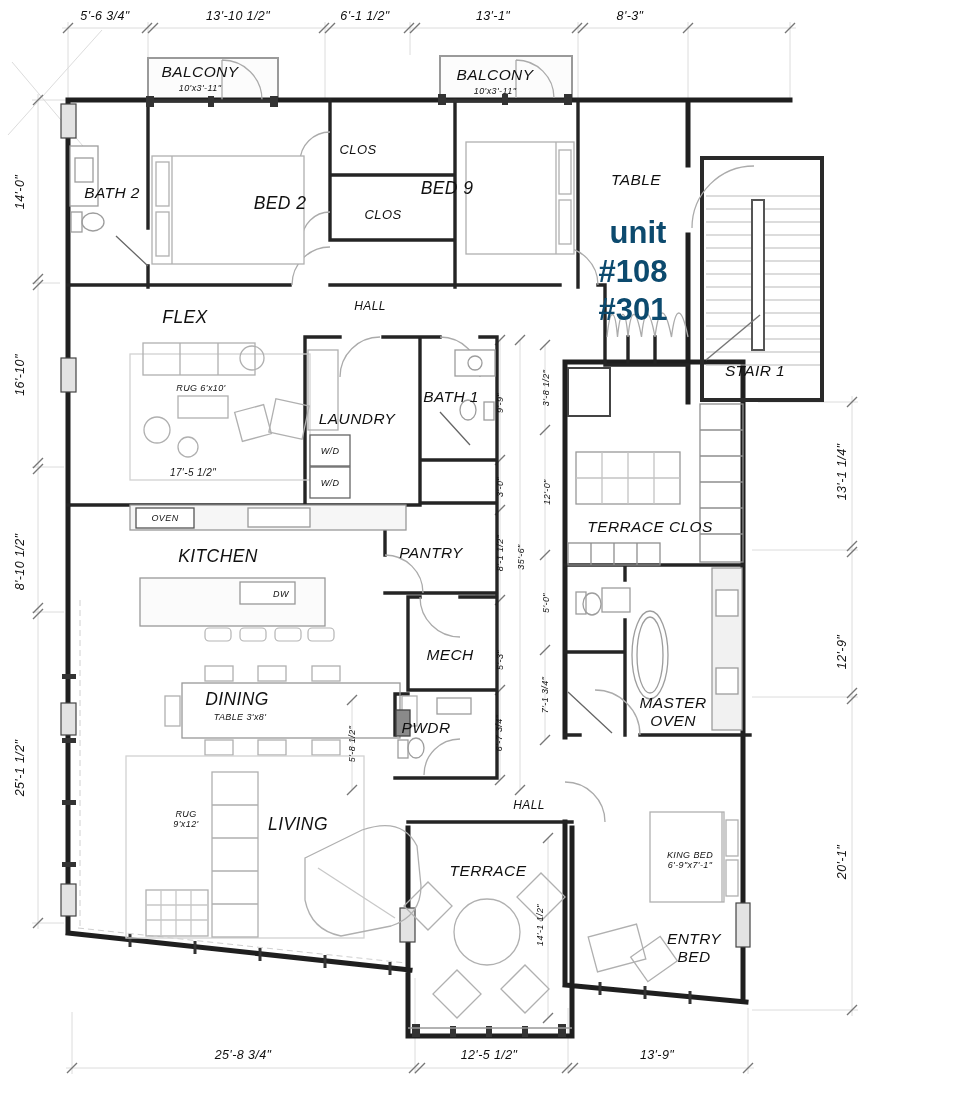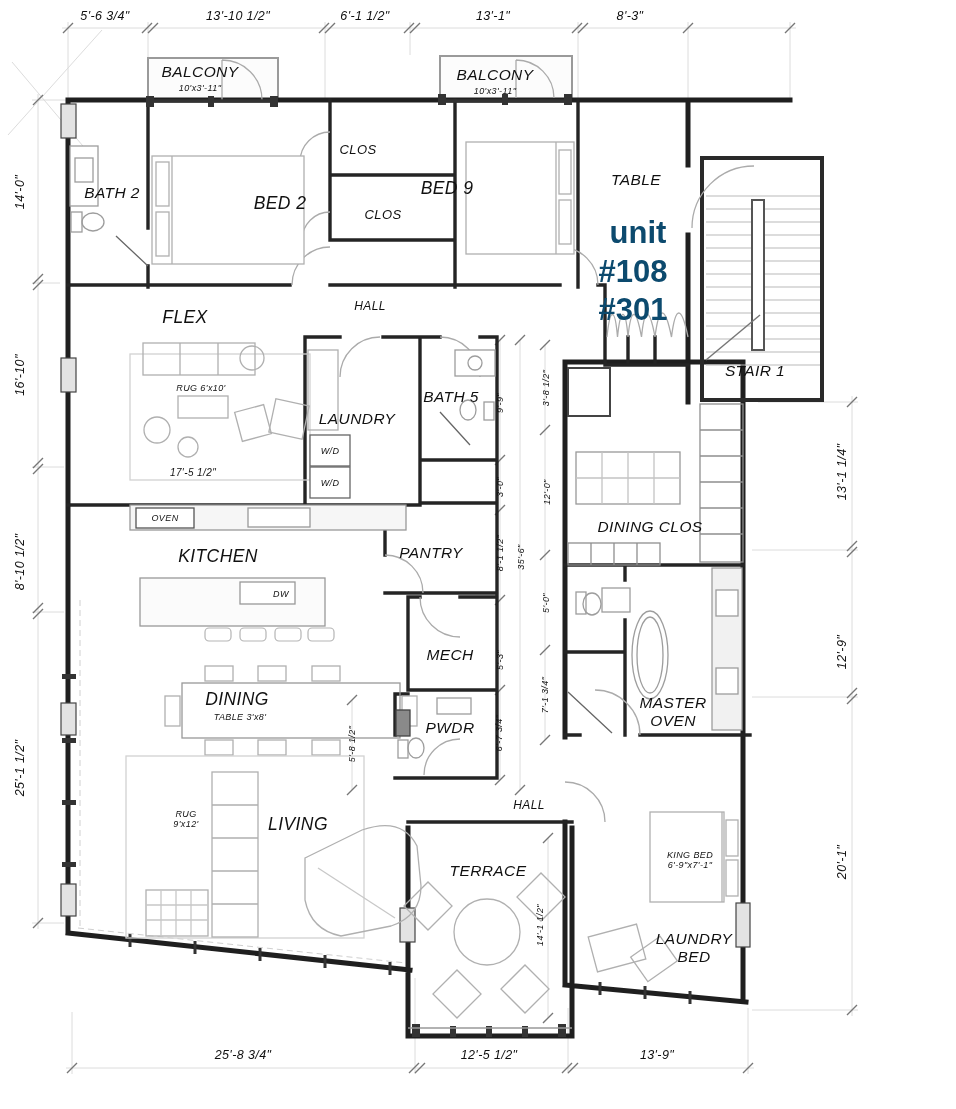--- a/index.html
+++ b/index.html
@@ -295,32 +295,32 @@
 <div class="lbl s13" style="left:383px;top:215px">CLOS</div>
 <div class="lbl s17" style="left:447px;top:188px">BED 9</div>
 <div class="lbl s15" style="left:636px;top:180px">TABLE</div>
 <div class="unit-line" style="left:638px;top:233px">unit</div>
 <div class="unit-line" style="left:633px;top:272px">#108</div>
 <div class="unit-line" style="left:633px;top:310px">#301</div>
 <div class="lbl s15" style="left:755px;top:371px">STAIR 1</div>
 <div class="lbl s14" style="left:370px;top:307px">HALL</div>
 <div class="lbl s17" style="left:185px;top:317px">FLEX</div>
 <div class="lbl s15" style="left:357px;top:419px">LAUNDRY</div>
-<div class="lbl s15" style="left:451px;top:397px">BATH 5</div>
-<div class="lbl s15" style="left:650px;top:527px">DINING CLOS</div>
+<div class="lbl s15" style="left:451px;top:397px">BATH 1</div>
+<div class="lbl s15" style="left:650px;top:527px">TERRACE CLOS</div>
 <div class="lbl s17" style="left:218px;top:556px">KITCHEN</div>
 <div class="lbl s15" style="left:431px;top:553px">PANTRY</div>
 <div class="lbl s15" style="left:450px;top:655px">MECH</div>
 <div class="lbl s17" style="left:237px;top:699px">DINING</div>
-<div class="lbl s15" style="left:450px;top:728px">PWDR</div>
+<div class="lbl s15" style="left:426px;top:728px">PWDR</div>
 <div class="lbl s15 wrap" style="left:673px;top:712px;width:84px">MASTER OVEN</div>
 <div class="lbl s17" style="left:298px;top:824px">LIVING</div>
 <div class="lbl s14" style="left:529px;top:806px">HALL</div>
 <div class="lbl s15" style="left:488px;top:871px">TERRACE</div>
-<div class="lbl s15 wrap" style="left:694px;top:948px;width:84px">LAUNDRY BED</div>
+<div class="lbl s15 wrap" style="left:694px;top:948px;width:84px">ENTRY BED</div>
 
 <div class="lbl s9" style="left:201px;top:388px">RUG 6'x10'</div>
 <div class="lbl s10" style="left:193px;top:473px">17'-5 1/2"</div>
 <div class="lbl s9" style="left:330px;top:451px">W/D</div>
 <div class="lbl s9" style="left:330px;top:483px">W/D</div>
 <div class="lbl s9" style="left:165px;top:518px">OVEN</div>
 <div class="lbl s9" style="left:281px;top:594px">DW</div>
 <div class="lbl s9" style="left:240px;top:717px">TABLE 3'x8'</div>
 <div class="lbl s9 wrap" style="left:186px;top:819px;width:40px">RUG 9'x12'</div>
 <div class="lbl s9 wrap" style="left:690px;top:860px;width:80px">KING BED 6'-9"x7'-1"</div>

